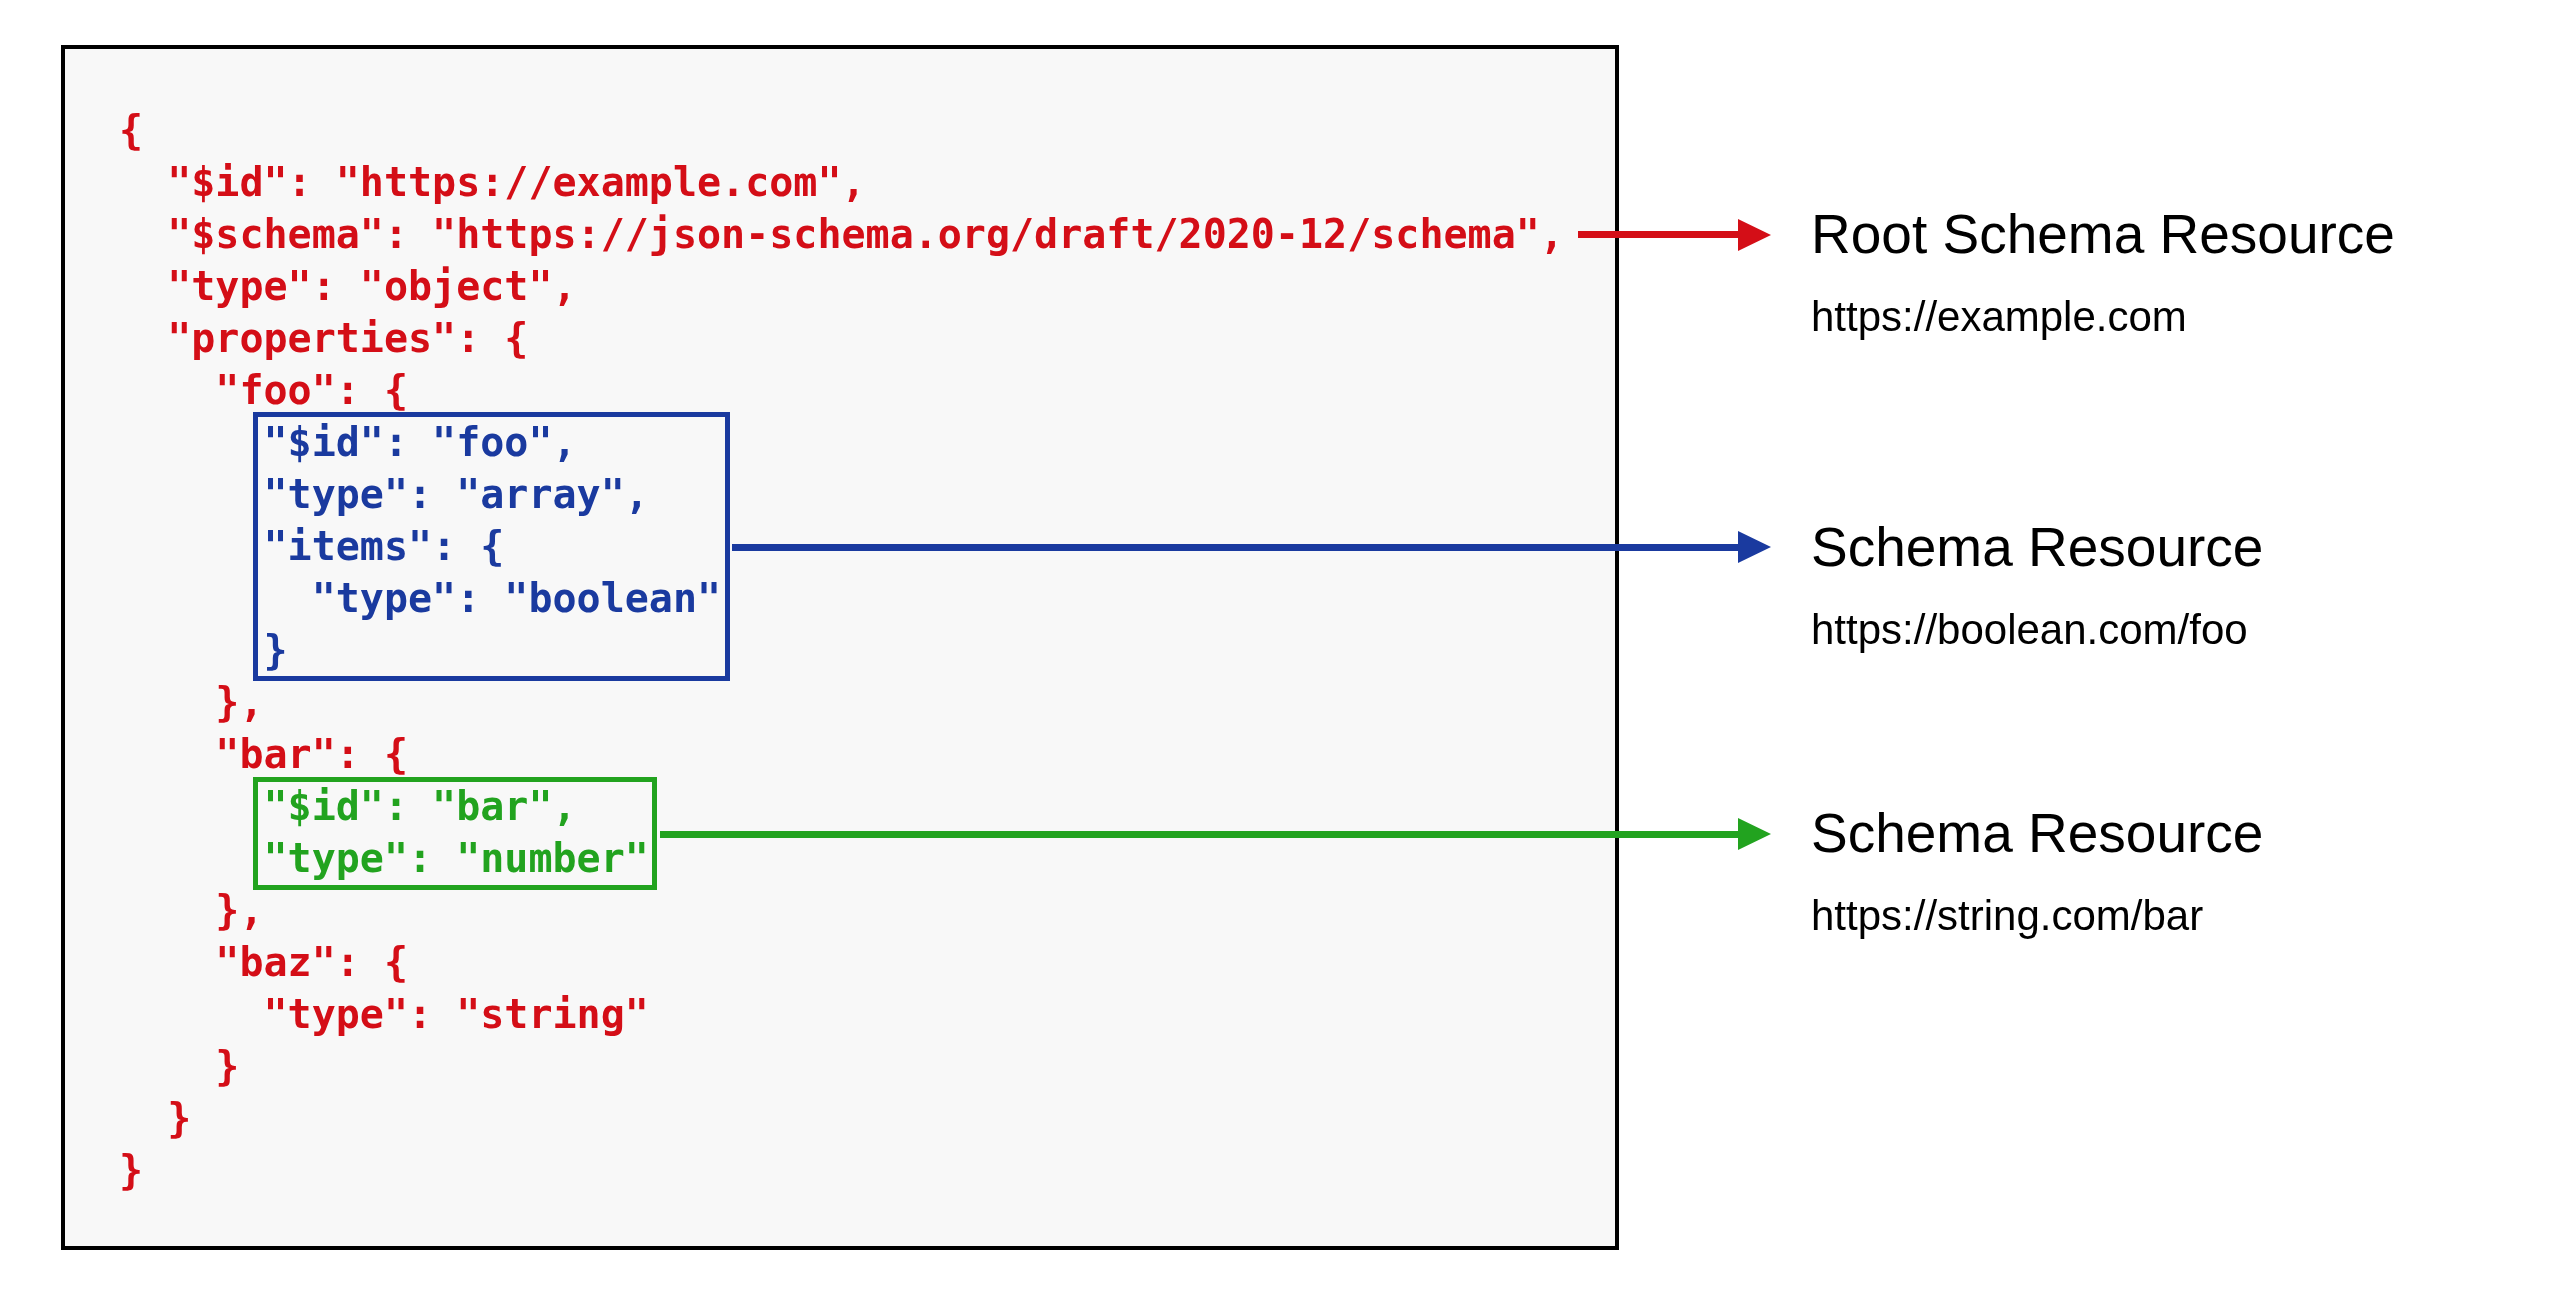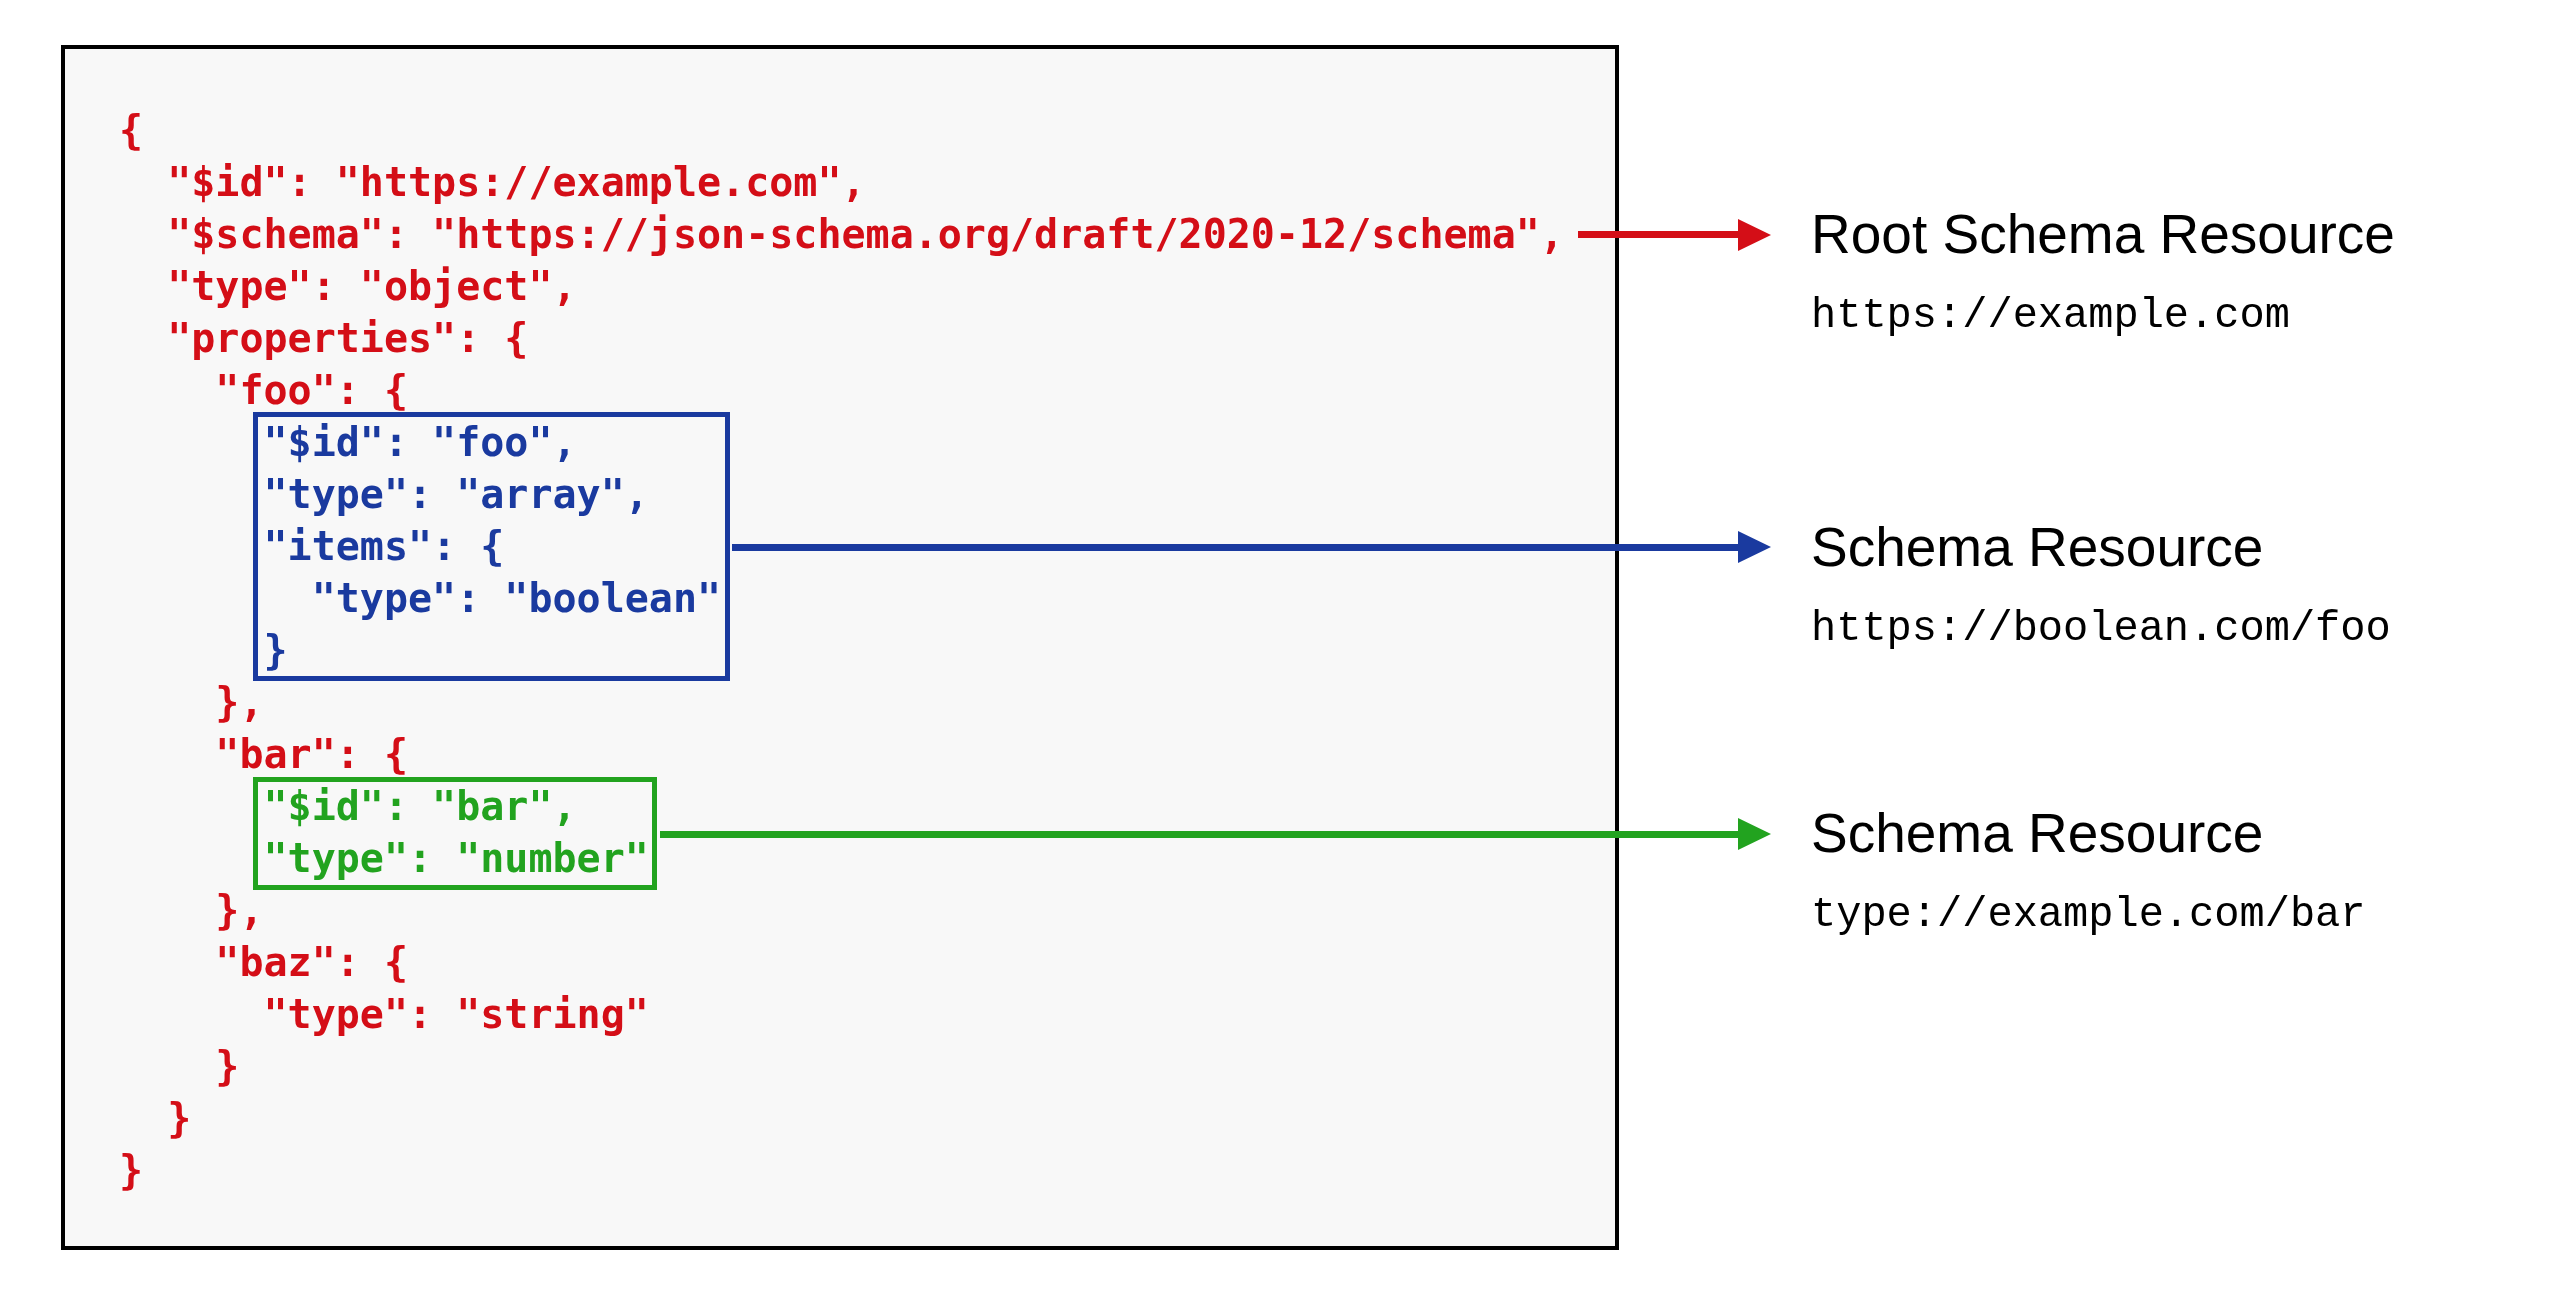--- a/index.html
+++ b/index.html
@@ -90,21 +90,21 @@
   .annotation .title {
     font-family: "Liberation Sans", sans-serif;
     font-weight: normal;
     font-size: 55px;
     line-height: 75px;
     color: var(--ink);
     white-space: nowrap;
   }
   .annotation .uri {
     margin-top: 21px;
-    font-family: Liberation Mono, monospace;
+    font-family: Liberation Sans, sans-serif;
     font-size: 42px;
     line-height: 47px;
     color: var(--ink);
     white-space: nowrap;
   }
 </style>
 </head>
 <body>
 
 <div class="canvas">
@@ -159,17 +159,17 @@
     <div class="uri">https://example.com</div>
   </div>
 
   <div class="annotation" style="top:510px;">
     <div class="title">Schema Resource</div>
     <div class="uri">https://boolean.com/foo</div>
   </div>
 
   <div class="annotation" style="top:796px;">
     <div class="title">Schema Resource</div>
-    <div class="uri">type://example.com/bar</div>
+    <div class="uri">https://string.com/bar</div>
   </div>
 
 </div>
 
 
 </body></html>

